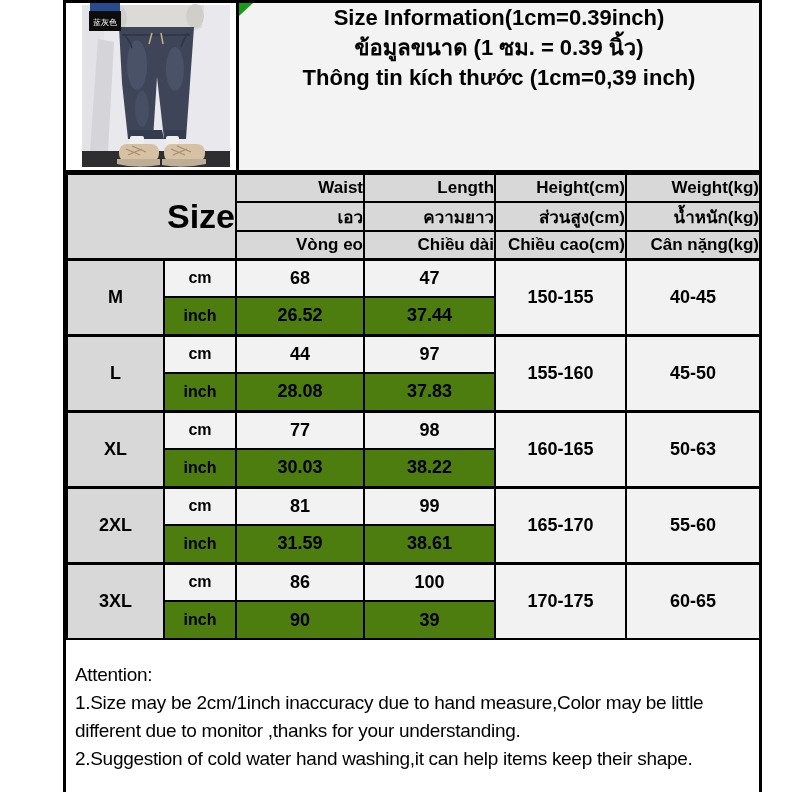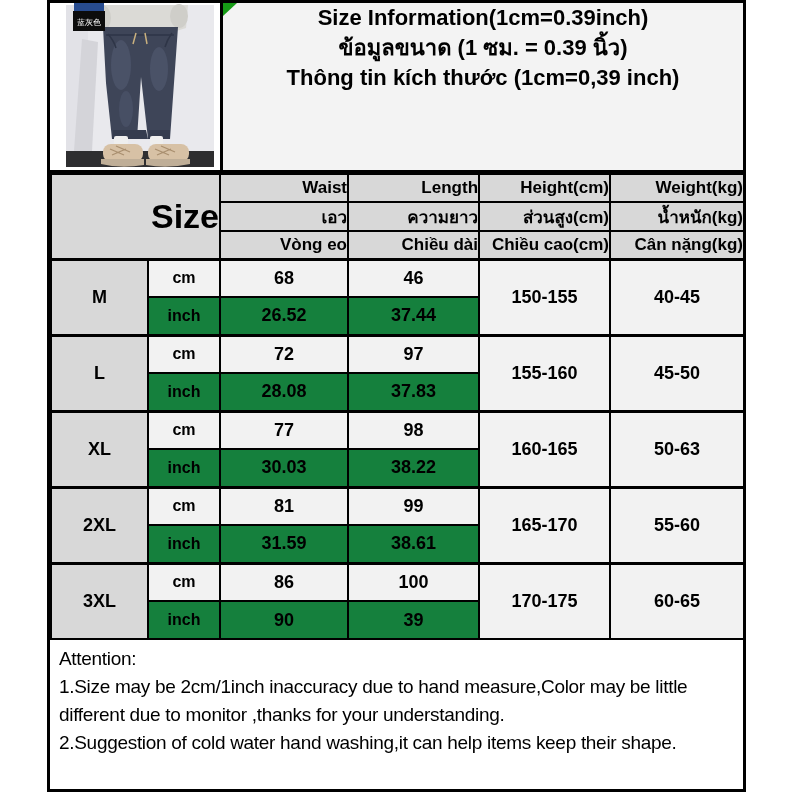--- a/index.html
+++ b/index.html
@@ -1,18 +1,18 @@
 <!DOCTYPE html>
 <html><head>
 <meta charset="utf-8">
 <style>
   * { margin:0; padding:0; box-sizing:border-box; }
   html,body { width:800px; height:800px; background:#ffffff;
     font-family:"Liberation Sans", sans-serif; color:#000; }
-  .sheet { position:absolute; left:47px; top:0; width:699px; height:792px;
+  .sheet { position:absolute; left:63px; top:0; width:699px; height:792px;
     border:3px solid #000; display:flex; flex-direction:column; background:#fff; }
 
   
   .top-row { display:flex; height:170px; border-bottom:3px solid #000; }
   .photo-cell { width:173px; border-right:3px solid #000; background:#fff;
     position:relative; overflow:hidden; }
   .title-cell { flex:1; background:#f3f3f3; position:relative;
     display:flex; flex-direction:column; align-items:center; }
   .title-cell .t { font-weight:bold; font-size:22px; line-height:30px; text-align:center; }
   .corner-marker { position:absolute; left:0; top:0; width:0; height:0;
@@ -21,30 +21,30 @@
   
   table { border-collapse:collapse; table-layout:fixed; width:693px; }
   col.c-size{width:97px} col.c-unit{width:72px} col.c-waist{width:128px}
   col.c-len{width:131px} col.c-hgt{width:131px} col.c-wgt{width:134px}
   td,th { border:2px solid #000; text-align:center; vertical-align:middle;
     font-weight:bold; padding:0; overflow:hidden; }
   tr.hrow { height:28px; }
   tr.drow { height:38px; }
   .g  { background:#d8d8d8; }
   .lg { background:#f2f2f2; }
-  .w  { background:#15803d; }
+  .w  { background:#4d7c0f; }
   .size-big { font-size:34px;text-align:right; }
   .hdr { font-size:17px;text-align:right; }
   .num { font-size:18px; }
   .unit { font-size:16px; }
   .szlbl { font-size:18px; }
   tr.group-start td, tr.group-start th { border-top:3px solid #000; }
 
   
-  .attention { flex:1; background:#fff; padding:5px 9px; font-size:19px;
+  .attention { flex:1; background:#fff; padding:21px 9px; font-size:19px;
     line-height:28px; letter-spacing:-0.3px; font-weight:normal; }
 </style>
 </head>
 <body>
 
 <div class="sheet">
 
   <div class="top-row">
     <div class="photo-cell">
       <svg width="173" height="167" viewBox="0 0 173 167">
@@ -117,34 +117,34 @@
       <th class="g hdr">Vòng eo</th>
       <th class="g hdr">Chiều dài</th>
       <th class="g hdr">Chiều cao(cm)</th>
       <th class="g hdr">Cân nặng(kg)</th>
     </tr>
 
     <tr class="drow group-start">
       <th class="g szlbl" rowspan="2">M</th>
       <td class="lg unit">cm</td>
       <td class="lg num">68</td>
-      <td class="lg num">46</td>
+      <td class="lg num">47</td>
       <td class="lg num" rowspan="2">150-155</td>
       <td class="lg num" rowspan="2">40-45</td>
     </tr>
     <tr class="drow">
       <td class="w unit">inch</td>
       <td class="w num">26.52</td>
       <td class="w num">37.44</td>
     </tr>
 
     <tr class="drow group-start">
       <th class="g szlbl" rowspan="2">L</th>
       <td class="lg unit">cm</td>
-      <td class="lg num">72</td>
+      <td class="lg num">44</td>
       <td class="lg num">97</td>
       <td class="lg num" rowspan="2">155-160</td>
       <td class="lg num" rowspan="2">45-50</td>
     </tr>
     <tr class="drow">
       <td class="w unit">inch</td>
       <td class="w num">28.08</td>
       <td class="w num">37.83</td>
     </tr>
 

